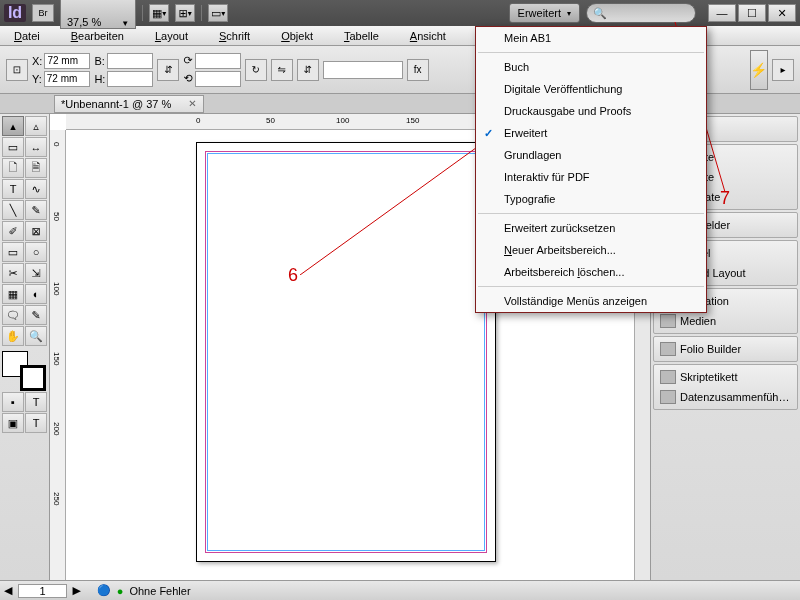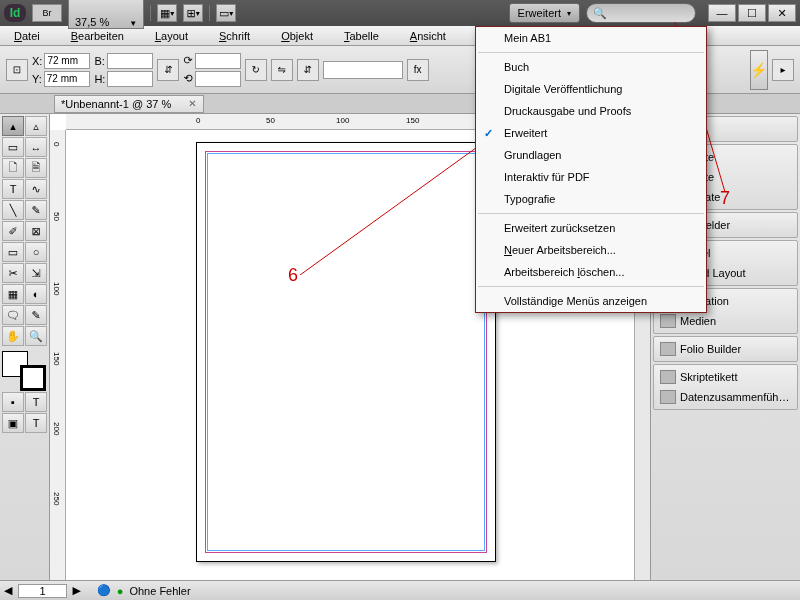--- a/index.html
+++ b/index.html
@@ -1,19 +1,19 @@
 <!DOCTYPE html>
 <html><head>
 <meta charset="utf-8">
 <style>
 *{box-sizing:border-box;margin:0;padding:0;font-family:Tahoma,Arial,sans-serif;font-size:11px;color:#000;user-select:none}
 body{background:#fff;width:800px;height:600px;overflow:hidden;position:relative}
 .titlebar{height:26px;background:linear-gradient(#5a5a5a,#4a4a4a);display:flex;align-items:center;padding:0 4px;gap:6px}
-.id-logo{width:22px;height:18px;background:#3a2a3a;color:#22c55e;display:flex;align-items:center;justify-content:center;font-weight:bold;font-size:12px;border-radius:8px}
-.br-btn{width:30px;height:18px;background:#ccc;border:1px solid #888;display:flex;align-items:center;justify-content:center;font-size:9px;font-weight:normal}
+.id-logo{width:22px;height:18px;background:#3a2a3a;color:#c4b5fd;display:flex;align-items:center;justify-content:center;font-weight:bold;font-size:16px;border-radius:2px}
+.br-btn{width:22px;height:18px;background:#ccc;border:1px solid #888;display:flex;align-items:center;justify-content:center;font-size:9px;font-weight:normal}
 .zoom-dd{height:31px;background:linear-gradient(#ddd,#bbb);border:1px solid #777;padding:0 6px;display:flex;align-items:flex-end;gap:20px;font-size:10px}
 .tb-ico{width:20px;height:18px;background:linear-gradient(#ddd,#bbb);border:1px solid #888;display:flex;align-items:center;justify-content:center}
 .tb-sep{width:1px;height:16px;background:#777}
 .ws-dd{margin-left:auto;height:20px;background:linear-gradient(#d0d0d0,#a8a8a8);border:1px solid #666;padding:0 8px;display:flex;align-items:center;gap:6px;border-radius:3px}
 .search{height:20px;width:110px;background:linear-gradient(#bbb,#ddd);border:1px solid #666;border-radius:10px;display:flex;align-items:center;padding:0 6px}
 .winbtns{display:flex;gap:2px;margin-left:6px}
 .winbtn{width:28px;height:18px;background:linear-gradient(#eee,#ccc);border:1px solid #888;display:flex;align-items:center;justify-content:center;font-size:11px}
 .menubar{height:20px;background:linear-gradient(#f5f5f5,#dcdcdc);border-bottom:1px solid #999;display:flex;align-items:center;padding:0 6px;gap:15px}
 .menuitem{padding:2px 8px}
 .menuitem u{text-decoration:underline}

